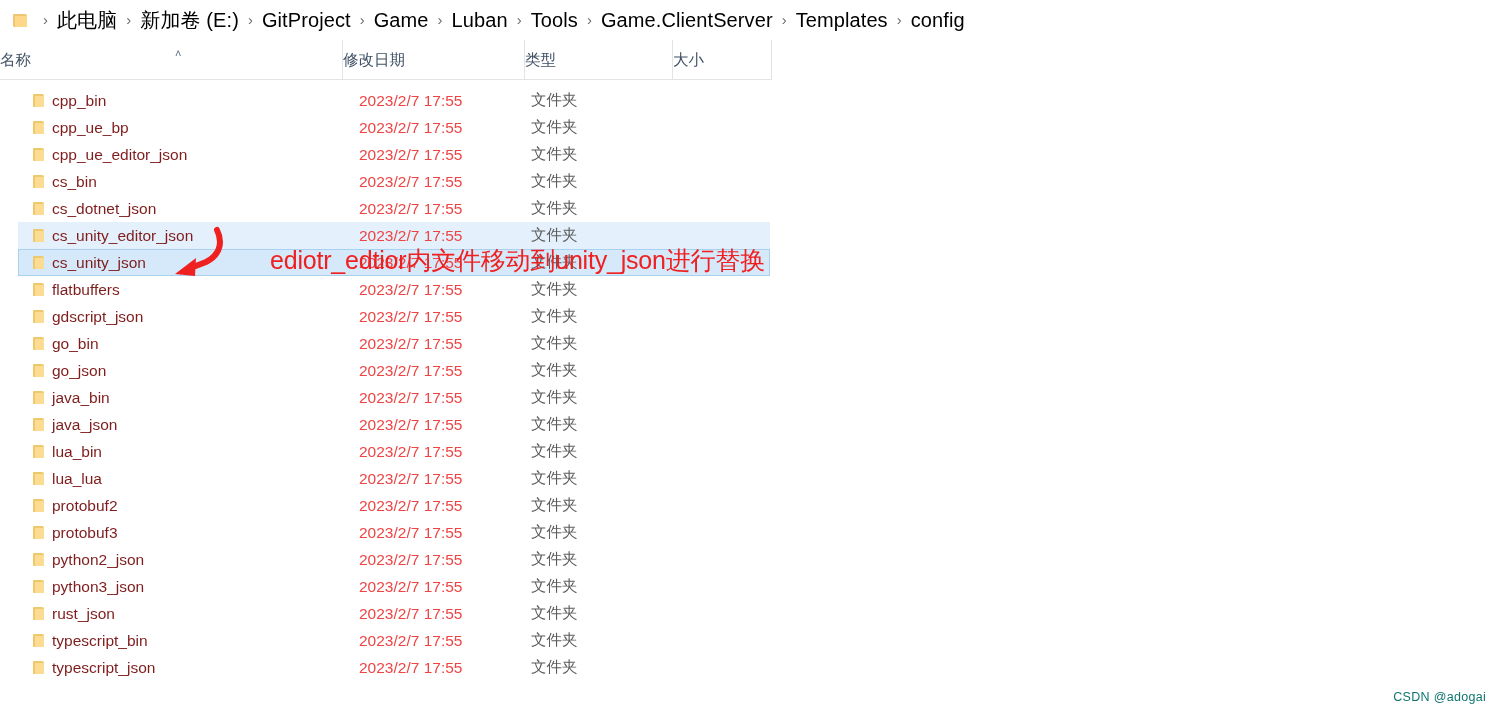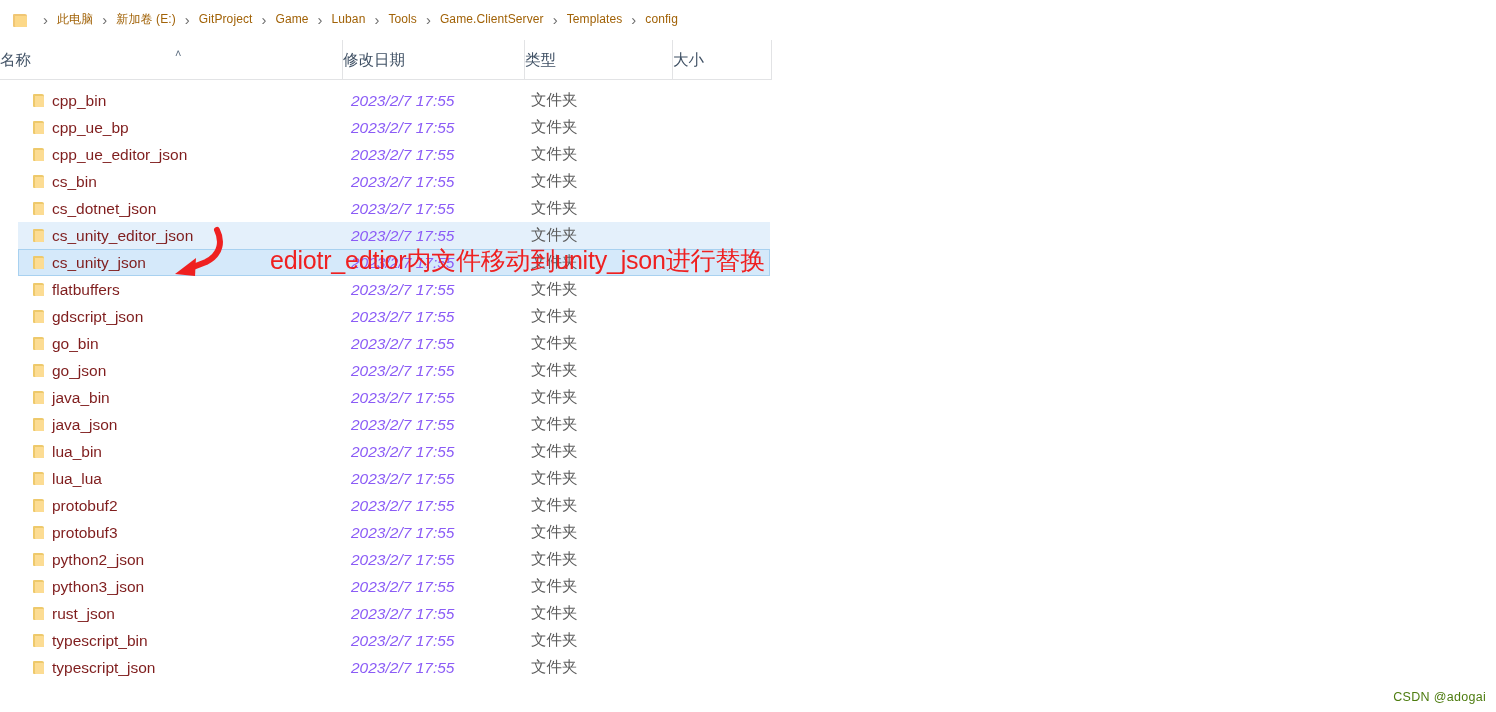--- a/index.html
+++ b/index.html
@@ -53,22 +53,22 @@
   }
   .crumb-sep {
     color: #6d6d6d;
     font-size: 15px;
     margin: 0 8px;
     user-select: none;
     line-height: 1;
     padding-bottom: 2px;
   }
   .crumb-item {
-    color: #a16207;
-    font-size: 12px;
+    color: #000000;
+    font-size: 20px;
     letter-spacing: 0.1px;
     white-space: nowrap;
     padding: 2px 1px;
     line-height: 1.1;
   }
 
   
   #column-header {
     position: absolute;
     left: 0;
@@ -147,23 +147,22 @@
     display: flex;
     align-items: center;
     font-size: 15.5px;
     white-space: nowrap;
   }
   .cell-name {
     left: 30px;
     color: #7f1d1d;
   }
   .cell-date {
-    left: 351px;
-    color: #8b5cf6;
-    font-style: italic;
+    left: 359px;
+    color: #ef4444;
   }
   .cell-type {
     left: 531px;
     color: #5b5b5b;
   }
   .row-folder-icon {
     width: 15px;
     height: 15px;
     position: relative;
     margin-right: 7px;
@@ -207,21 +206,21 @@
     position: absolute;
     left: 162px;
     top: 224px;
   }
 
   
   #watermark {
     position: absolute;
     right: 10px;
     bottom: 8px;
-    color: #4d7c0f;
+    color: #0f766e;
     font-size: 12.5px;
     letter-spacing: 0.3px;
   }
 </style>
 </head>
 <body>
 
 <div id="breadcrumb-bar">
   <span class="crumb-folder-icon">
     <span class="fi-back"></span>

